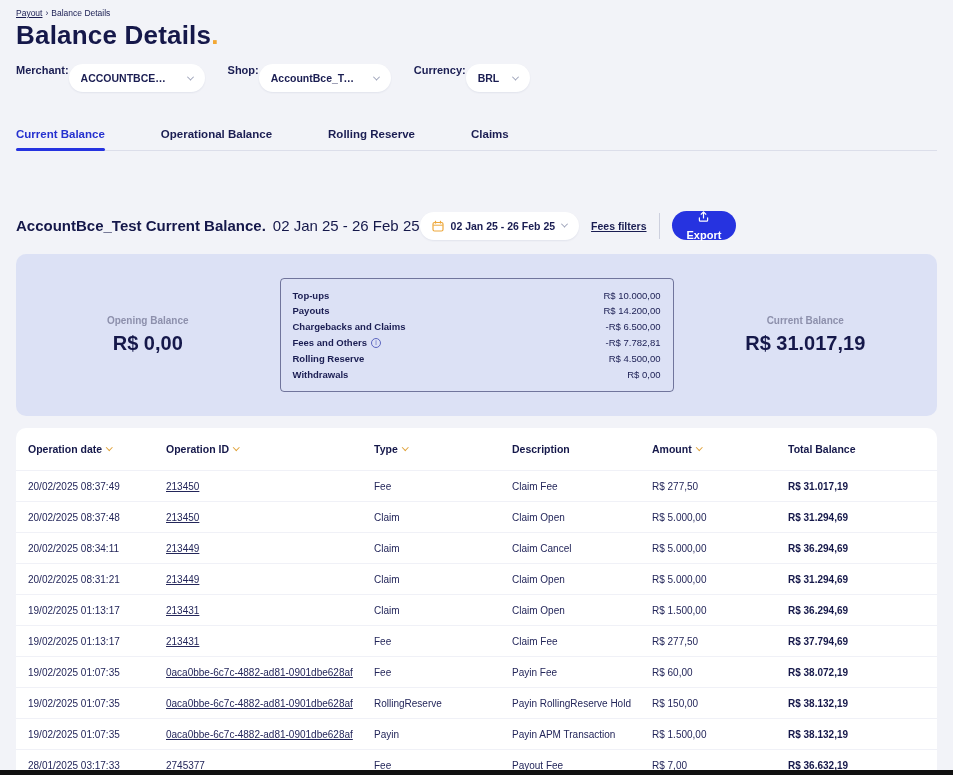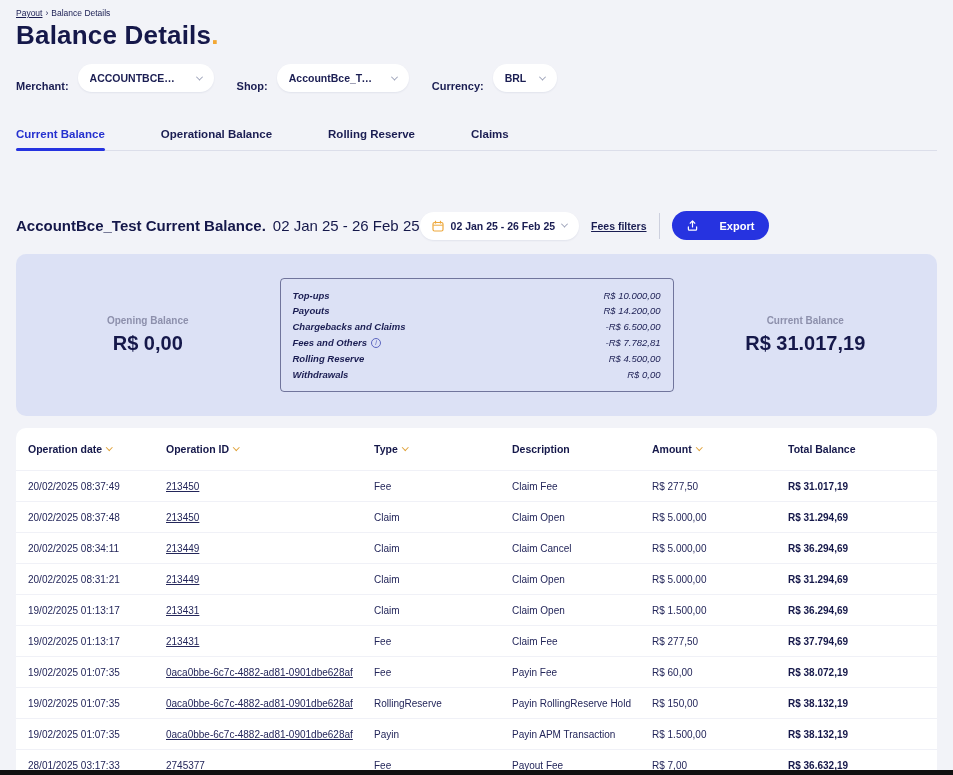--- a/index.html
+++ b/index.html
@@ -15,21 +15,21 @@
 
   
   .breadcrumb { font-size:8.5px; color:#1a1d52; }
   .breadcrumb a { color:#1a1d52; text-decoration:underline; cursor:pointer; }
   .crumb-sep { margin:0 3px; }
   .page-title { font-size:26px; font-weight:bold; letter-spacing:.2px; margin-top:2px; color:#15184a; line-height:30px; }
   .page-title .dot { color:#f2a735; }
 
   
   .filters { display:flex; align-items:center; margin-top:14px; }
-  .filter-group { display:flex; align-items:flex-end; gap:9px; }
+  .filter-group { display:flex; align-items:flex-start; }
   .filter-group + .filter-group { margin-left:23px; }
   .filter-label { font-size:11px; font-weight:bold; }
   .pill {
     display:flex; align-items:center; justify-content:space-between; gap:8px;
     background:#fff; border-radius:16px; height:28px; padding:0 12px;
     font-size:10.5px; font-weight:bold; cursor:pointer; color:#1a1d52;
     box-shadow:0 1px 2px rgba(20,25,80,.07);
   }
   .pill.merchant { width:136px; }
   .pill.shop { width:132px; }
@@ -52,33 +52,33 @@
   .section-title .bold { font-weight:bold; margin-right:7px; }
   .section-actions { display:flex; align-items:center; gap:12px; }
   .date-pill {
     display:flex; align-items:center; gap:7px; background:#fff; border-radius:16px;
     height:28px; padding:0 12px; font-size:10.5px; font-weight:bold; cursor:pointer;
     box-shadow:0 1px 2px rgba(20,25,80,.07);
   }
   .clear-filters { font-size:10.5px; font-weight:600; text-decoration:underline; color:#1a1d52; cursor:pointer; }
   .vdivider { width:1px; height:26px; background:#cdd0de; }
   .export-btn {
-    display:flex; align-items:center; gap:22px; background:#2633e0; color:#fff;
+    display:flex; align-items:center; gap:7px; background:#2633e0; color:#fff;
     border:none; border-radius:16px; height:29px; padding:0 15px;
-    font-size:11px; font-weight:bold; font-family:inherit; cursor:pointer;
+    font-size:11px; font-weight:bold; font-family:inherit; cursor:pointer;flex-direction:column;
   }
 
   
   .summary-card { margin-top:14px; background:#dce1f5; border-radius:10px; height:162px; display:flex; align-items:center; }
   .balance-block { flex:1; text-align:center; }
   .balance-label { font-size:10px; color:#8d90ac; margin-bottom:6px; font-weight:600; }
   .balance-value { font-size:20px; font-weight:bold; color:#15184a; }
   .sum-box {
     width:394px; flex:0 0 auto; border:1px solid rgba(26,30,82,.55);
-    border-radius:4px; padding:9px 12px;font-style:italic;
+    border-radius:4px; padding:9px 12px;
   }
   .sum-line { display:flex; justify-content:space-between; align-items:center; font-size:9.5px; line-height:15.8px; color:#1a1d52; }
   .sum-label { font-weight:bold; display:inline-flex; align-items:center; gap:4px; }
   .info-icon {
     width:10px; height:10px; border:1px solid #5d66c0; border-radius:50%;
     color:#5d66c0; font-size:7px; line-height:8px; text-align:center;
     display:inline-block; cursor:pointer; font-weight:normal;
   }
 
   

